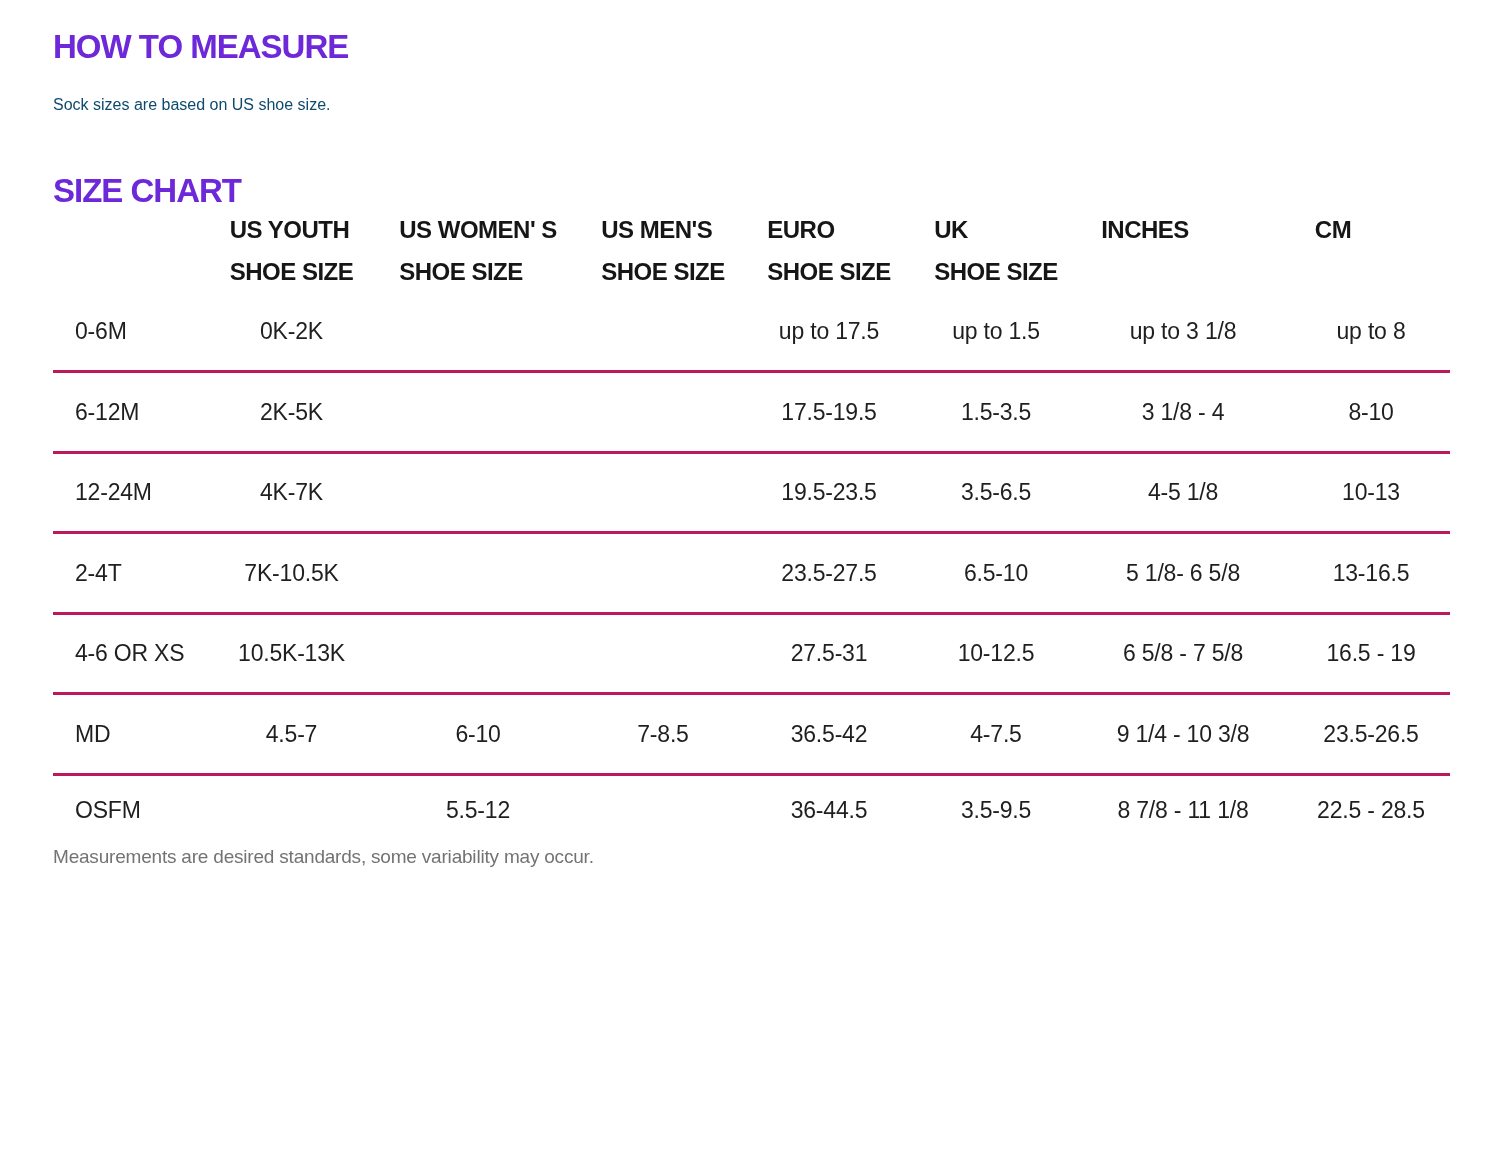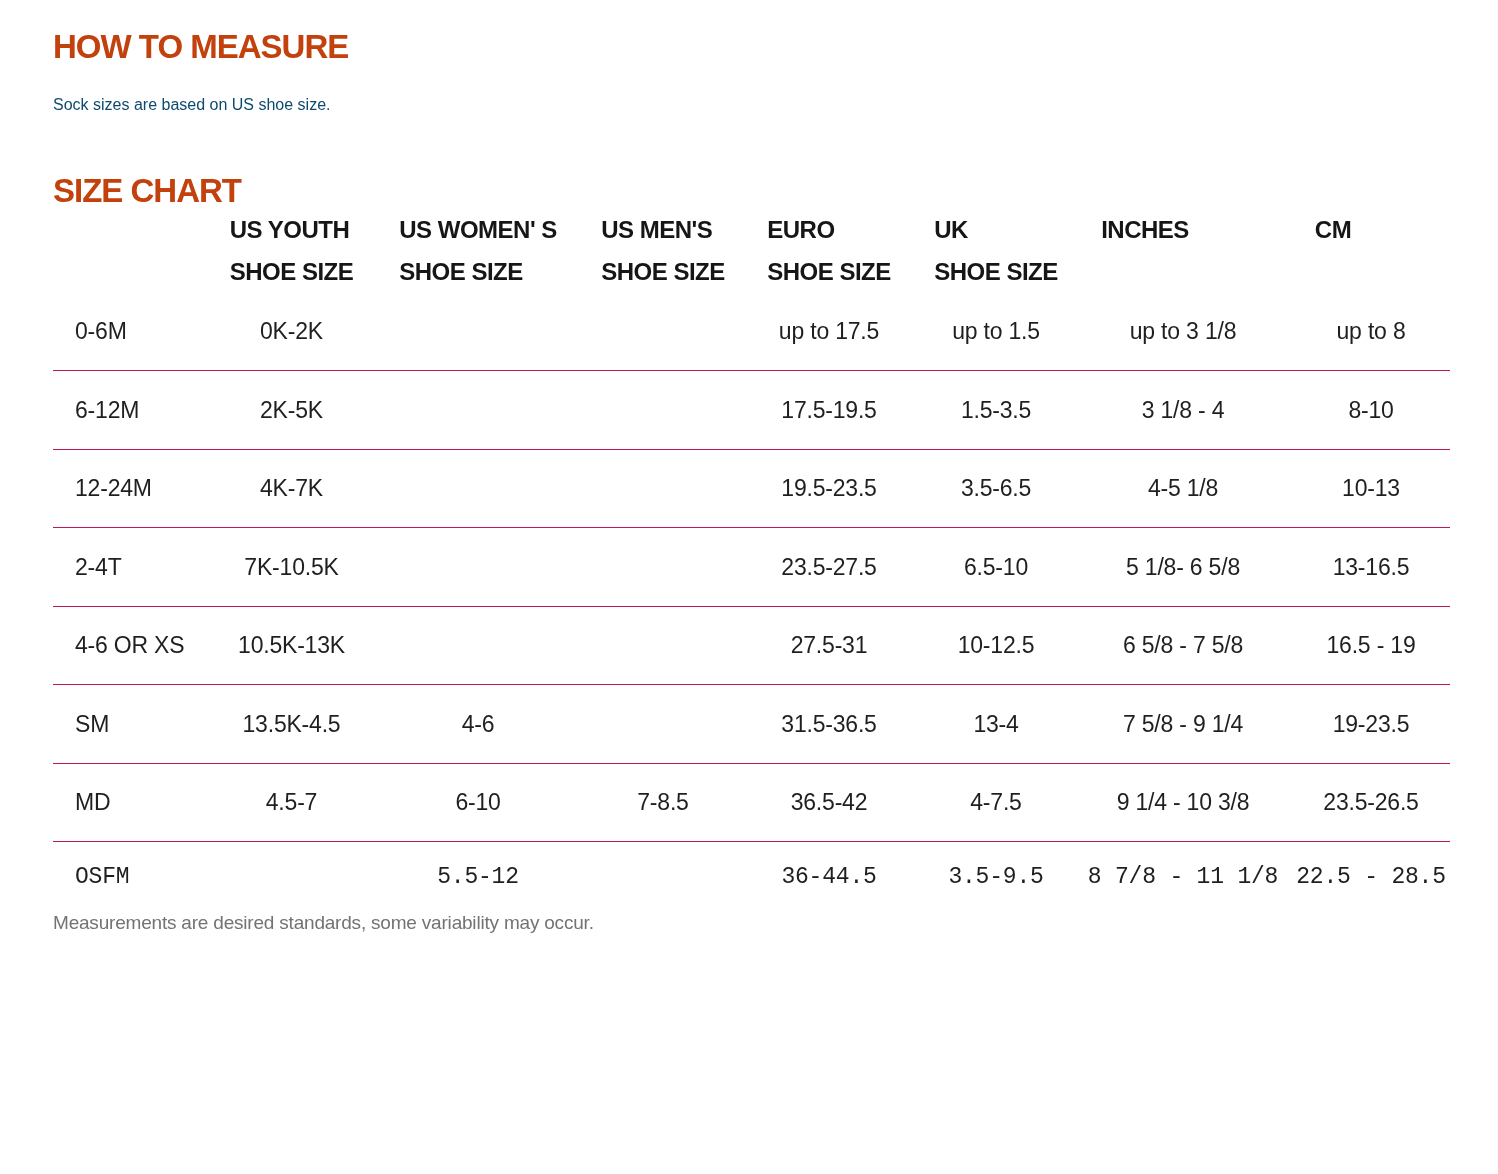--- a/index.html
+++ b/index.html
@@ -13,21 +13,21 @@
     box-sizing: border-box;
     padding: 29px 0 0 53px;
     font-family: "Liberation Sans", sans-serif;
     color: #1c1c1c;
     overflow: hidden;
   }
   .section-title {
     font-size: 33px;
     font-weight: 700;
     letter-spacing: -1px;
-    color: #c2410c;
+    color: #6d28d9;
     margin: 0;
     line-height: 1.1;
   }
   .intro-text {
     font-size: 16px;
     font-weight: 400;
     color: #0c4a6e;
     margin: 31px 0 0 0;
     line-height: 1.15;
   }
@@ -66,28 +66,27 @@
     font-weight: 400;
     color: #1f1f1f;
     padding: 0;
     letter-spacing: -0.2px;
   }
   table.size-chart td:first-child {
     text-align: left;
     padding-left: 22px;
   }
   table.size-chart tbody tr {
-    border-bottom: 1px solid #be185d;
+    border-bottom: 3px solid #be185d;
   }
   table.size-chart tbody tr:last-child {
     border-bottom: none;
   }
   table.size-chart tbody tr:last-child td {
     height: 70px;
-    font-family: Liberation Mono, monospace;
   }
   .footnote-wrap {
     width: 1252px;
   }
   .footnote {
     font-size: 19px;
     color: #737373;
     letter-spacing: -0.2px;
   }
 </style>
@@ -168,30 +167,20 @@
         <td>4-6 OR XS</td>
         <td>10.5K-13K</td>
         <td></td>
         <td></td>
         <td>27.5-31</td>
         <td>10-12.5</td>
         <td>6 5/8 - 7 5/8</td>
         <td>16.5 - 19</td>
       </tr>
       <tr>
-        <td>SM</td>
-        <td>13.5K-4.5</td>
-        <td>4-6</td>
-        <td></td>
-        <td>31.5-36.5</td>
-        <td>13-4</td>
-        <td>7 5/8 - 9 1/4</td>
-        <td>19-23.5</td>
-      </tr>
-      <tr>
         <td>MD</td>
         <td>4.5-7</td>
         <td>6-10</td>
         <td>7-8.5</td>
         <td>36.5-42</td>
         <td>4-7.5</td>
         <td>9 1/4 - 10 3/8</td>
         <td>23.5-26.5</td>
       </tr>
       <tr>

